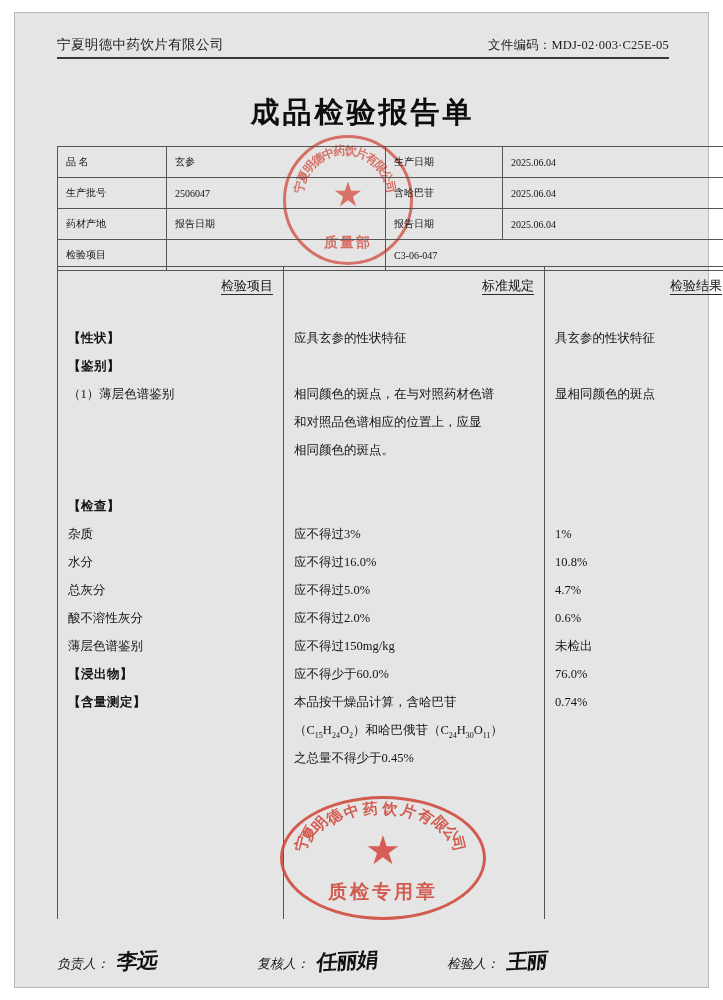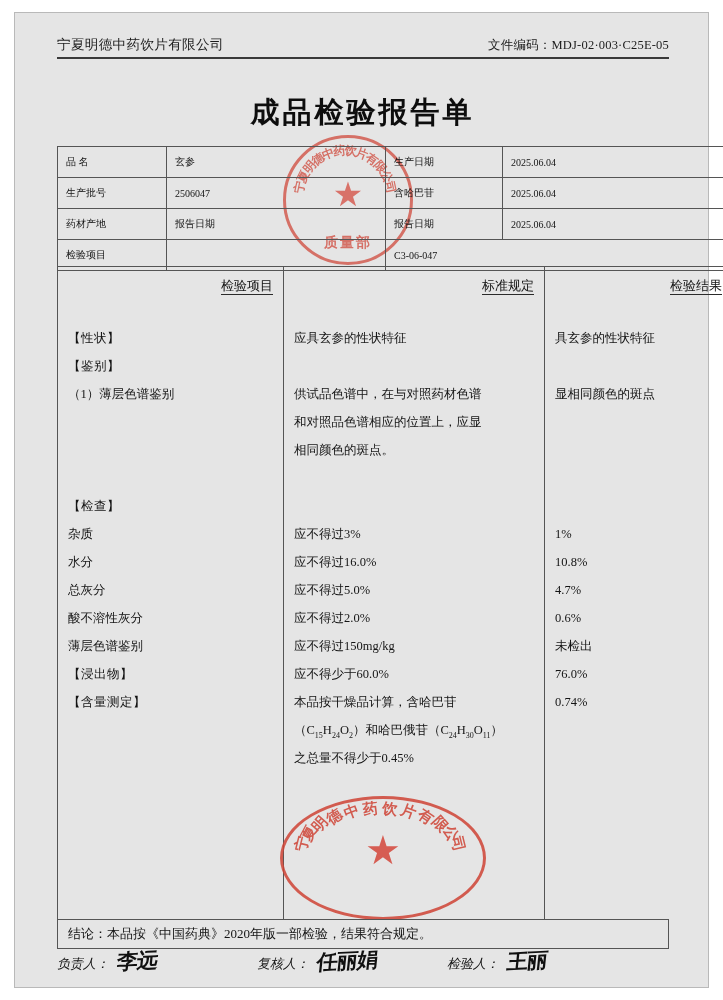--- a/index.html
+++ b/index.html
@@ -114,21 +114,21 @@
     padding-bottom: 1px;
     font-size: 13px;
   }
   .col-item { width: 205px; }
   .col-std  { width: 240px; }
   .col-res  { width: 167px; }
 
   .result-table tr.spacer td { height: 24px; }
   .result-table tr.row td { height: 28px; }
 
-  .bracket { font-weight: normal; letter-spacing: 0.5px; }
+  .bracket { font-weight: bold; letter-spacing: 0.5px; }
   .formula sub { font-size: 8px; }
 
   
   .footer-table { top: 906px; }
   .footer-table td {
     border: 1px solid #555;
     height: 28px;
     font-size: 13px;
     color: #141414;
     padding: 0 10px;
@@ -327,21 +327,21 @@
         <td>应具玄参的性状特征</td>
         <td>具玄参的性状特征</td>
       </tr>
       <tr class="row">
         <td class="bracket">【鉴别】</td>
         <td></td>
         <td></td>
       </tr>
       <tr class="row">
         <td>（1）薄层色谱鉴别</td>
-        <td>供试品色谱中，在与对照药材色谱</td>
+        <td>相同颜色的斑点，在与对照药材色谱</td>
         <td>显相同颜色的斑点</td>
       </tr>
       <tr class="row">
         <td></td>
         <td>和对照品色谱相应的位置上，应显</td>
         <td></td>
       </tr>
       <tr class="row">
         <td></td>
         <td>相同颜色的斑点。</td>
@@ -446,29 +446,23 @@
           <span style="font-size: 15px; transform: translate(-28.3136px, -43.0227px) rotate(339.273deg) translate(-50%, -50%);">中</span>
           <span style="font-size: 15px; transform: translate(-9.62355px, -45.666px) rotate(353.091deg) translate(-50%, -50%);">药</span>
           <span style="font-size: 15px; transform: translate(9.62355px, -45.666px) rotate(366.909deg) translate(-50%, -50%);">饮</span>
           <span style="font-size: 15px; transform: translate(28.3136px, -43.0227px) rotate(380.727deg) translate(-50%, -50%);">片</span>
           <span style="font-size: 15px; transform: translate(45.3648px, -37.8891px) rotate(394.545deg) translate(-50%, -50%);">有</span>
           <span style="font-size: 15px; transform: translate(59.7901px, -30.5624px) rotate(408.364deg) translate(-50%, -50%);">限</span>
           <span style="font-size: 15px; transform: translate(70.7546px, -21.4667px) rotate(422.182deg) translate(-50%, -50%);">公</span>
           <span style="font-size: 15px; transform: translate(77.6237px, -11.1284px) rotate(436deg) translate(-50%, -50%);">司</span>
         </div>
       <div class="stamp-star">★</div>
+      <div class="stamp-bottom-text">质检专用章</div>
     </div>
 
-    <table class="footer-table">
-      <tbody>
-          <tr>
-        <td>结论：本品按《中国药典》2020年版一部检验，结果符合规定。</td>
-      </tr>
-    </tbody>
-      </table>
 
     <div class="sign-row">
       <div class="sign-block b1">
         <span class="sign-label">负责人：</span>
         <span class="sign-name">李远</span>
       </div>
       <div class="sign-block b2">
         <span class="sign-label">复核人：</span>
         <span class="sign-name">任丽娟</span>
       </div>

